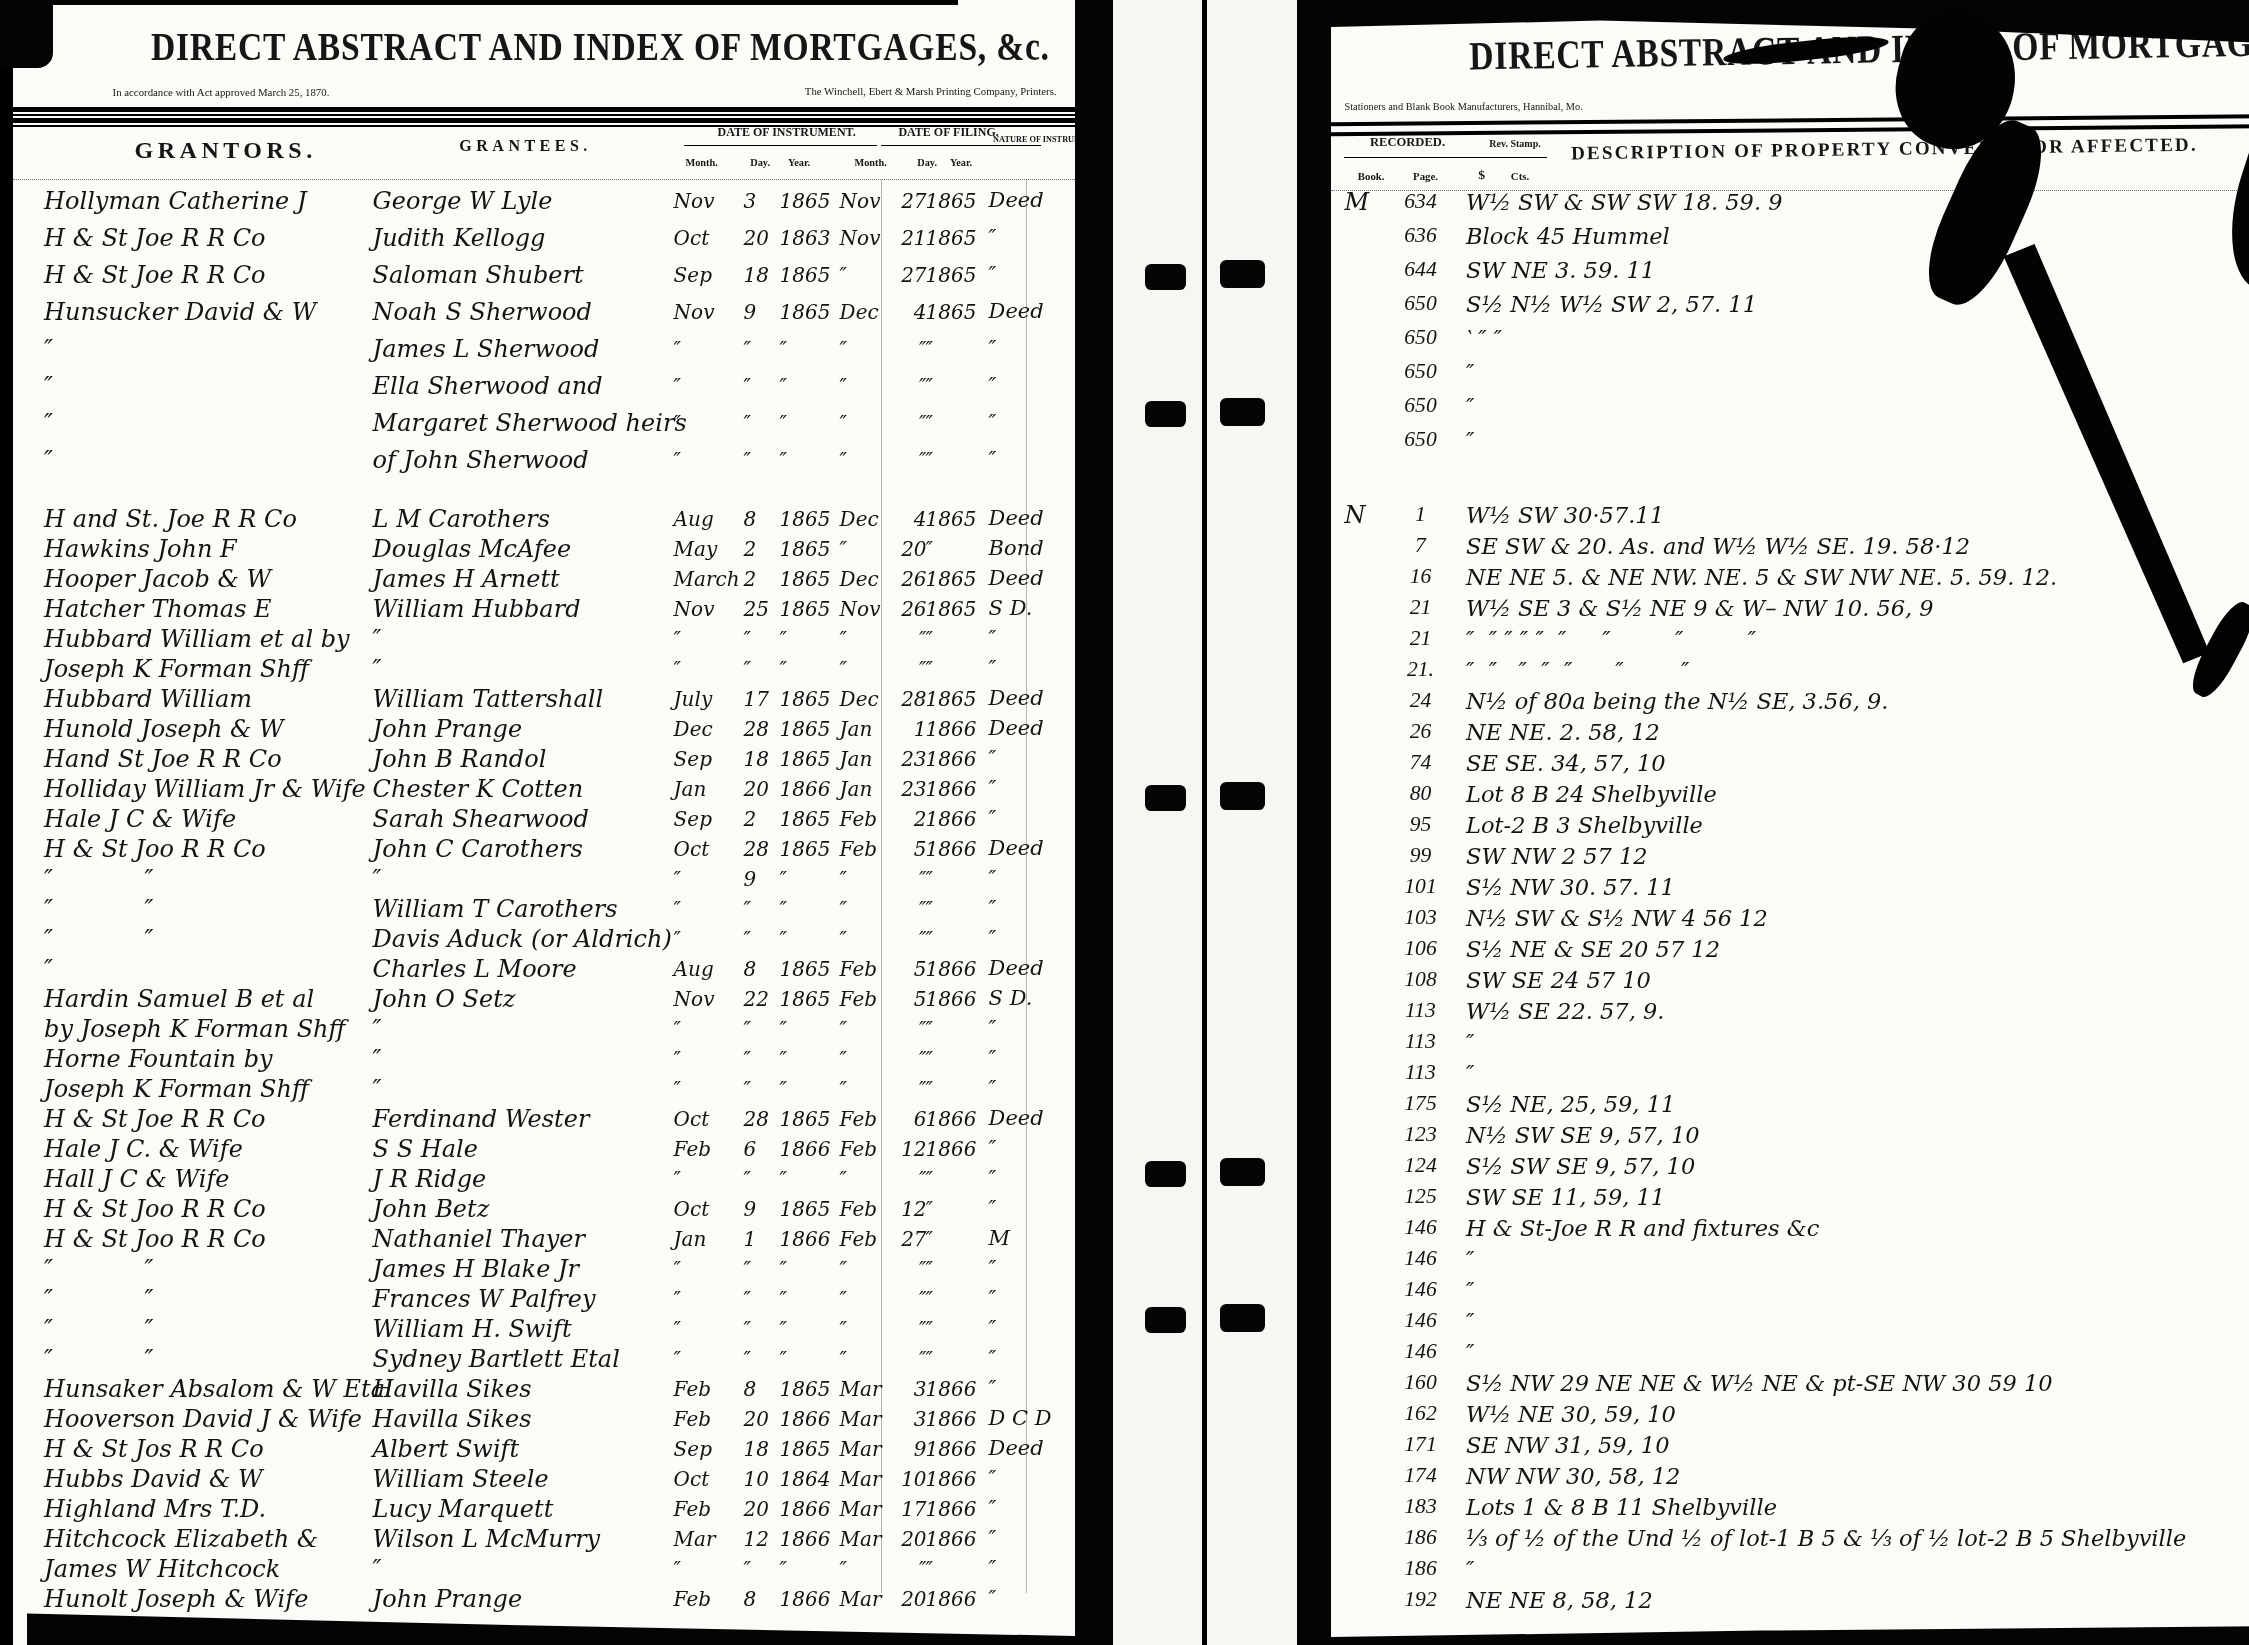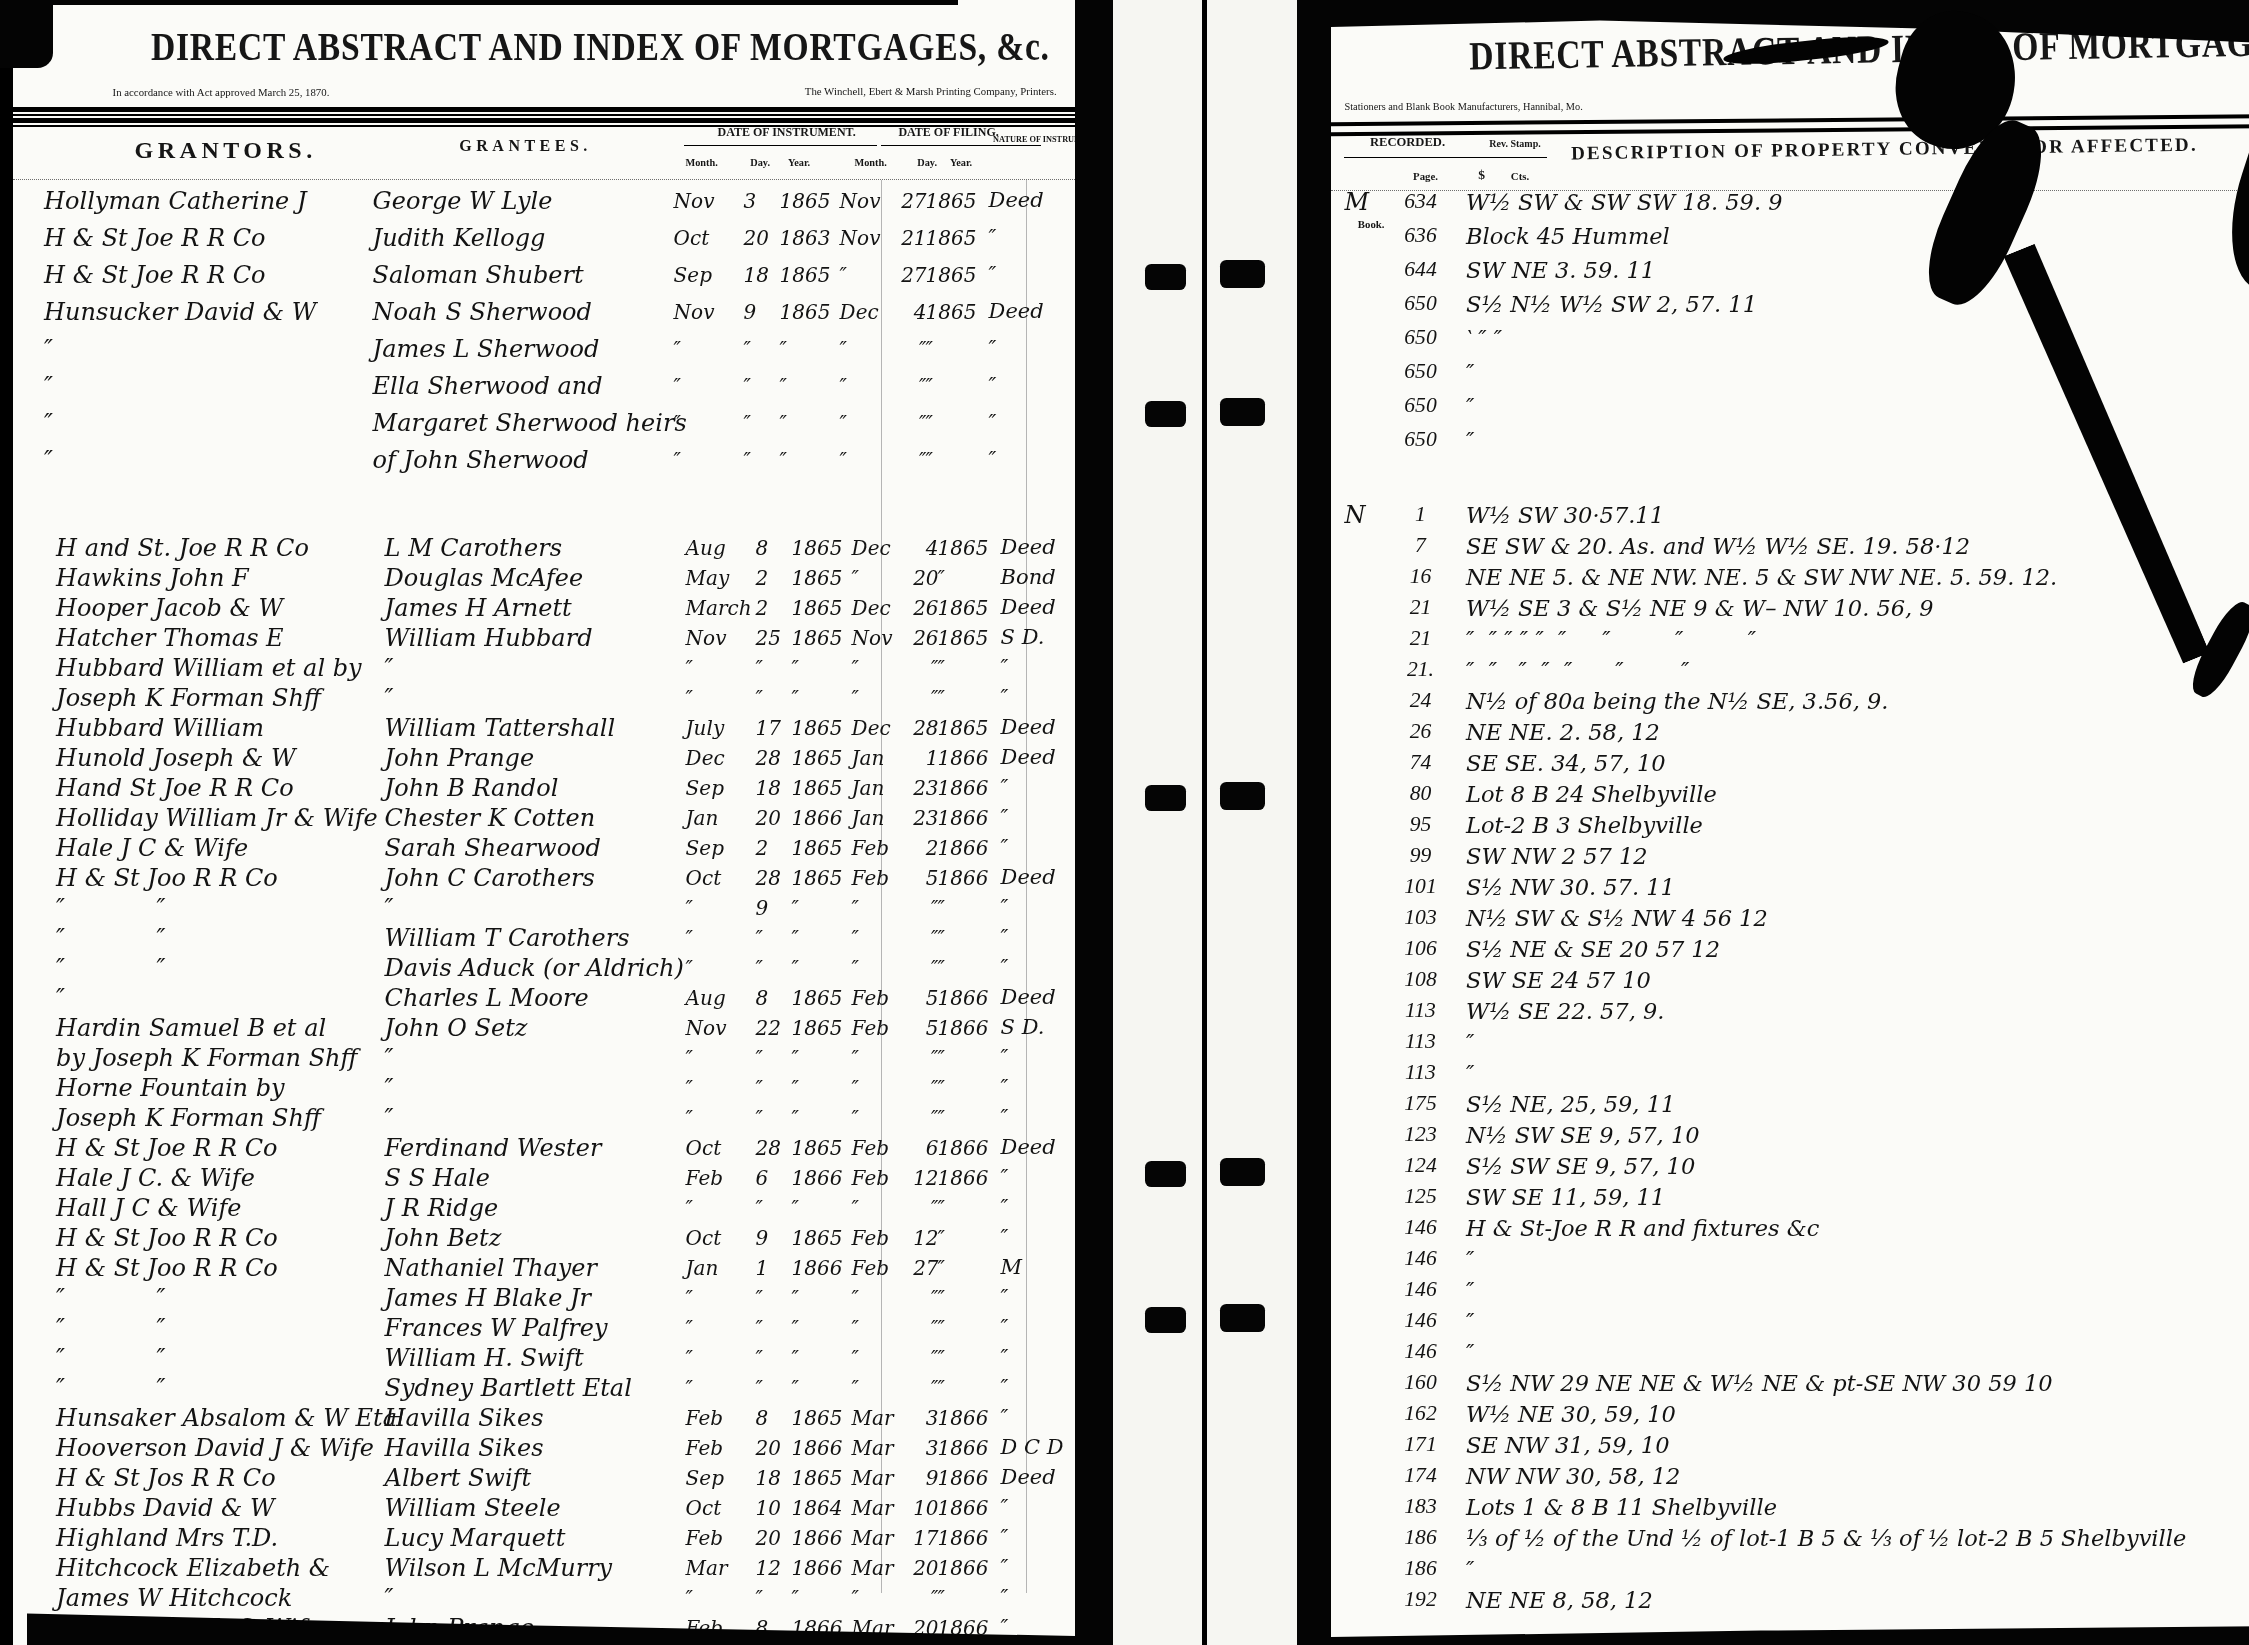--- a/index.html
+++ b/index.html
@@ -168,21 +168,21 @@
         <span class="cell hw c-gree">of John Sherwood</span>
         <span class="cell hw c-im">″</span>
         <span class="cell hw c-id">″</span>
         <span class="cell hw c-iy">″</span>
         <span class="cell hw c-fm">″</span>
         <span class="cell hw c-fd">″</span>
         <span class="cell hw c-fy">″</span>
         <span class="cell hw c-nat">″</span>
       </div>
     </div>
-  <div id="left-block2" class="block" style="top:534px;padding-left:12px;">
+  <div id="left-block2" class="block" style="top:505px;">
       <div class="row">
         <span class="cell hw c-gror">H and St. Joe R R Co</span>
         <span class="cell hw c-gree">L M Carothers</span>
         <span class="cell hw c-im">Aug</span>
         <span class="cell hw c-id">8</span>
         <span class="cell hw c-iy">1865</span>
         <span class="cell hw c-fm">Dec</span>
         <span class="cell hw c-fd">4</span>
         <span class="cell hw c-fy">1865</span>
         <span class="cell hw c-nat">Deed</span>
@@ -602,21 +602,21 @@
 <div class="page" id="right-page">
   <div class="title" style="left:67px;top:26px;width:891px;transform:rotate(-1deg) scaleX(.84);">DIRECT ABSTRACT AND INDEX OF MORTGAGES,</div>
   <div class="note" style="left:13.5px;top:101px;font-size:10.3px;">Stationers and Blank Book Manufacturers, Hannibal, Mo.</div>
 
   <div class="rule" style="left:0;top:118px;width:986px;height:4px;transform:rotate(-0.5deg);"></div>
   <div class="rule" style="left:0;top:128px;width:986px;height:4px;transform:rotate(-0.5deg);"></div>
 
   <div class="colhead" style="left:25px;top:135px;width:103px;font-size:12.6px;">RECORDED.</div>
   <div class="colhead" style="left:148px;top:138px;width:72px;font-size:10px;">Rev. Stamp.</div>
   <div class="rule" style="left:12.6px;top:157px;width:203px;height:1.3px;"></div>
-  <div class="colhead" style="left:15.7px;top:170px;width:49px;font-size:10.8px;margin-top:48px;">Book.</div>
+  <div class="colhead" style="left:15.7px;top:170px;width:49px;font-size:10.8px;">Book.</div>
   <div class="colhead" style="left:70px;top:170px;width:49px;font-size:10.8px;">Page.</div>
   <div class="colhead" style="left:137px;top:167px;width:27px;font-size:13.5px;">$</div>
   <div class="colhead" style="left:171px;top:170px;width:36px;font-size:10.8px;">Cts.</div>
   <div class="colhead" style="left:189px;top:138px;width:729px;font-size:19px;letter-spacing:2.2px;transform:rotate(-0.8deg);">DESCRIPTION OF PROPERTY CONVEYED OR AFFECTED.</div>
 
   <div class="dotted" style="left:0;top:190px;width:986px;"></div>
 
   <div id="right-block1" class="block" style="top:186px;">
       <div class="row">
         <span class="cell hw c-book">M</span>

